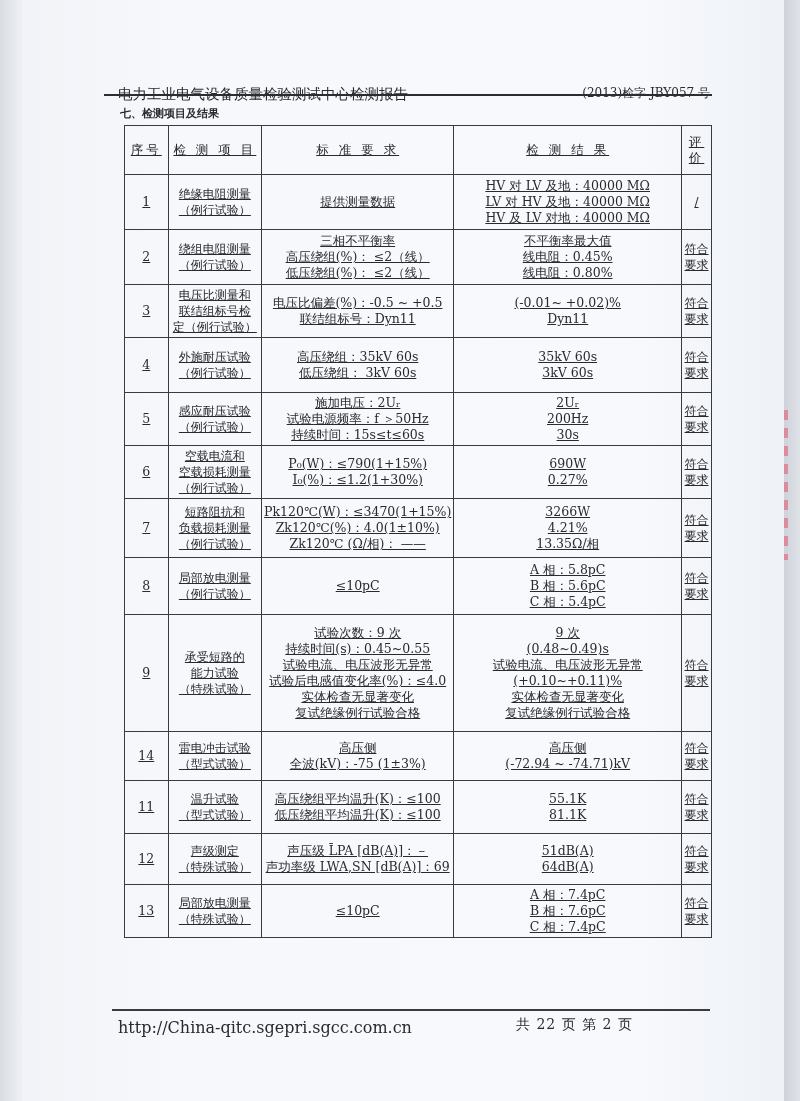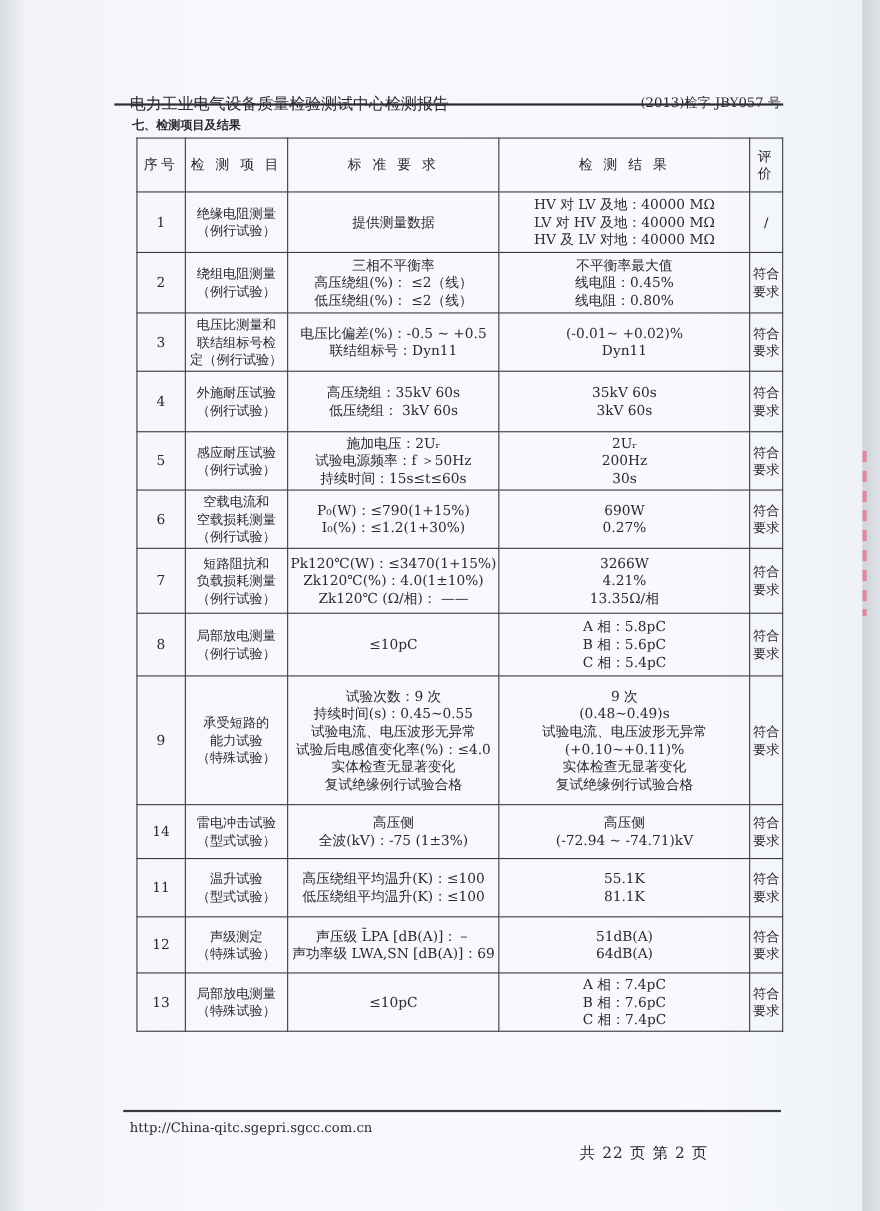--- a/index.html
+++ b/index.html
@@ -37,20 +37,21 @@
   }
   .section-title {
     position: absolute; left: 120px; top: 106px;
     font-family: "DejaVu Sans", sans-serif; font-size: 11px; font-weight: bold;
   }
   table.results {
     position: absolute; left: 124px; top: 125px; width: 588px;
     border-collapse: collapse;
     font-size: 12.5px;
     border: 1.5px solid #2f2f36;
+    text-decoration: underline;
   }
   table.results td, table.results th {
     border: 1px solid #3a3a42;
     text-align: center; vertical-align: middle;
     padding: 0 2px;
     line-height: 16px;
     font-weight: normal;
   }
   table.results th {
     font-family: "DejaVu Sans", sans-serif; font-size: 12.5px; height: 48px;
@@ -77,24 +78,24 @@
   .r9 td { height: 116px; }
   .r10 td { height: 48px; }
   .r11 td { height: 52px; }
   .r12 td { height: 50px; }
   .r13 td { height: 52px; }
   td.std-left { text-align: left; padding-left: 12px; }
   .footer-rule {
     position: absolute; left: 112px; top: 1009px; width: 598px; height: 1.5px; background: #3a3a44;
   }
   .footer-url {
-    position: absolute; left: 118px; top: 1018px; font-size: 12px;
+    position: absolute; left: 118px; top: 1018px; font-size: 16px;
   }
   .footer-page {
-    position: absolute; left: 527px; top: 1016px; font-size: 14px; letter-spacing: 1px; margin-top: 24px;
+    position: absolute; left: 516px; top: 1016px; font-size: 14px; letter-spacing: 1px;
   }
 </style>
 </head>
 <body>
 
 <div class="binding-edge"></div>
 <div class="page"></div>
 <div class="right-edge"></div>
 <div class="seal-mark"></div>
 

